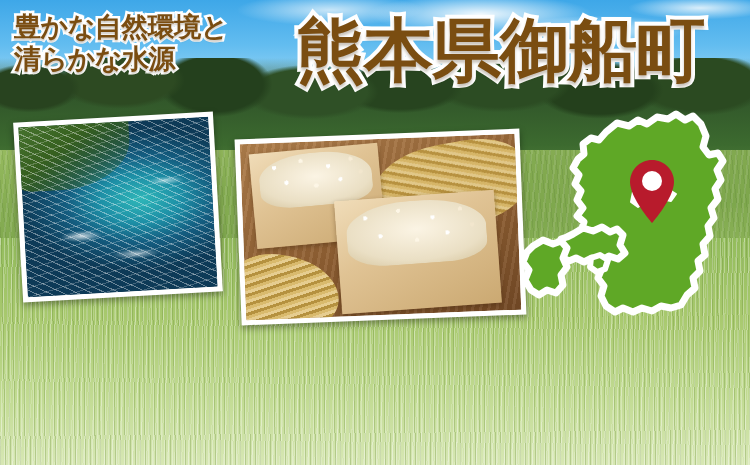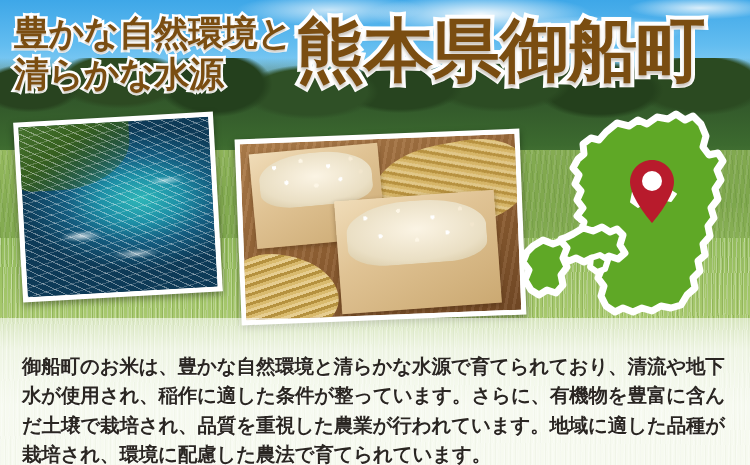--- a/index.html
+++ b/index.html
@@ -78,21 +78,21 @@
   }
 
   
   .headline { position: absolute; left: 0; top: 0; width: 750px; height: 110px; }
 
   .subtitle {
     position: absolute;
     left: 14px; top: 12px;
     width: 290px;
     color: #7a4d11;
-    font-size: 35px;
+    font-size: 27px;
     font-weight: bold;
     line-height: 1.18;
     letter-spacing: -0.5px;
     -webkit-text-stroke: 5px #ffffff;
     paint-order: stroke fill;
     text-shadow: 0 2px 2px rgba(60,40,10,.25);
     white-space: pre-line;
   }
 
   .maintitle {
@@ -284,17 +284,14 @@
         <path d="M128,94 L140,90 L152,95 L163,91 L171,96 L166,103 L156,101 L148,106
                  L140,104 L133,109 L126,104 Z" fill="#ffffff" stroke="#ffffff" stroke-width="2" stroke-linejoin="round"></path>
       </g>
       <g transform="translate(125,62)">
         <path d="M22,0 C34.2,0 44,9.8 44,22 C44,38 22,63 22,63 C22,63 0,38 0,22 C0,9.8 9.8,0 22,0 Z" fill="#b81b2c"></path>
         <circle cx="22" cy="21" r="10" fill="#ffffff"></circle>
       </g>
     </svg>
   </div>
 
-  <div id="desc-panel">
-    <p id="desc-text">御船町のお米は、豊かな自然環境と清らかな水源で育てられており、清流や地下水が使用され、稲作に適した条件が整っています。さらに、有機物を豊富に含んだ土壌で栽培され、品質を重視した農業が行われています。地域に適した品種が栽培され、環境に配慮した農法で育てられています。</p>
-  </div>
 
 </div>
 
 </body></html>

